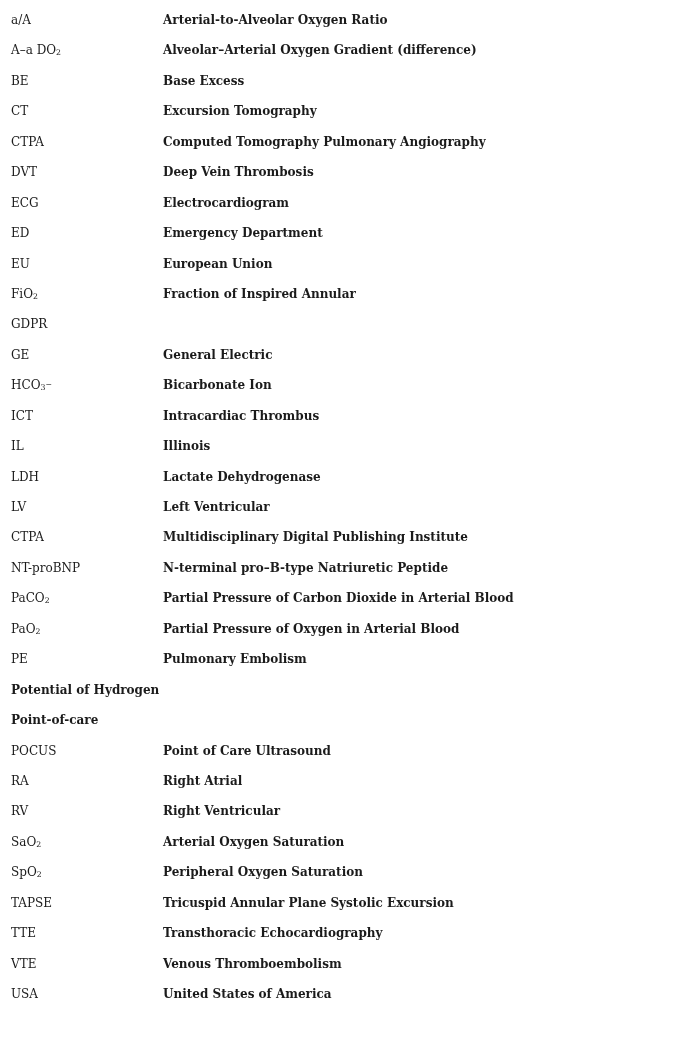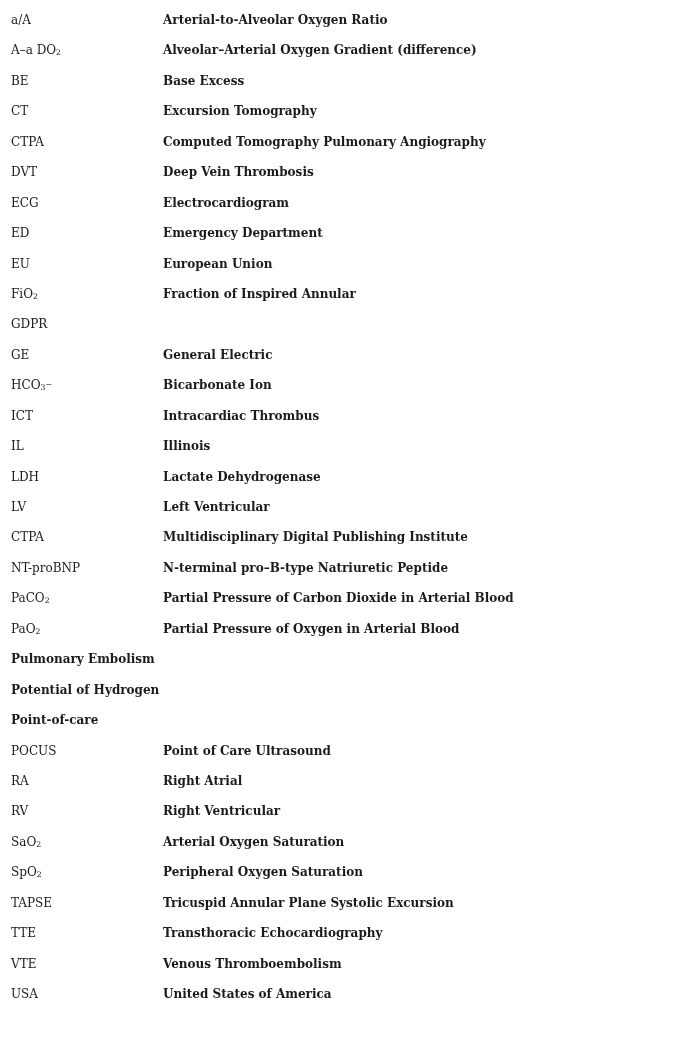--- a/index.html
+++ b/index.html
@@ -126,20 +126,21 @@
     </div>
     <div class="abbr-row">
       <span class="abbr-term">PaCO<sub>2</sub></span>
       <span class="abbr-def">Partial Pressure of Carbon Dioxide in Arterial Blood</span>
     </div>
     <div class="abbr-row">
       <span class="abbr-term">PaO<sub>2</sub></span>
       <span class="abbr-def">Partial Pressure of Oxygen in Arterial Blood</span>
     </div>
     <div class="abbr-row">
+      <span class="abbr-term">PE</span>
       <span class="abbr-def">Pulmonary Embolism</span>
     </div>
     <div class="abbr-row">
       <span class="abbr-def">Potential of Hydrogen</span>
     </div>
     <div class="abbr-row">
       <span class="abbr-def">Point-of-care</span>
     </div>
     <div class="abbr-row">
       <span class="abbr-term">POCUS</span>

